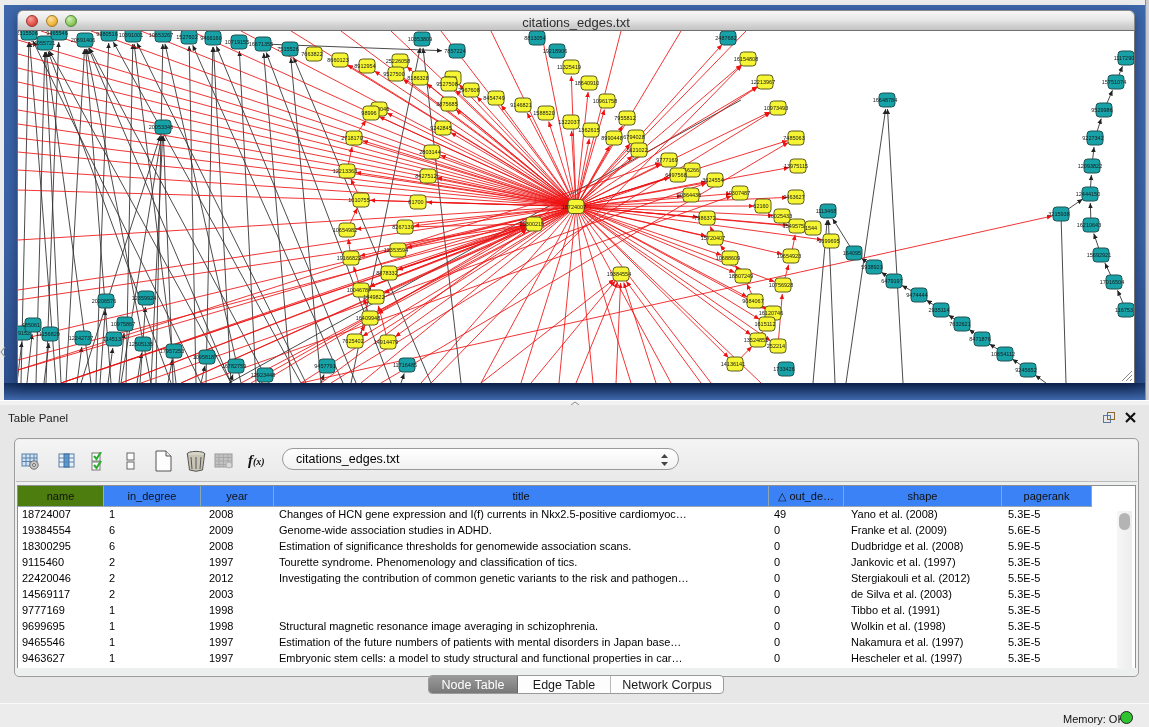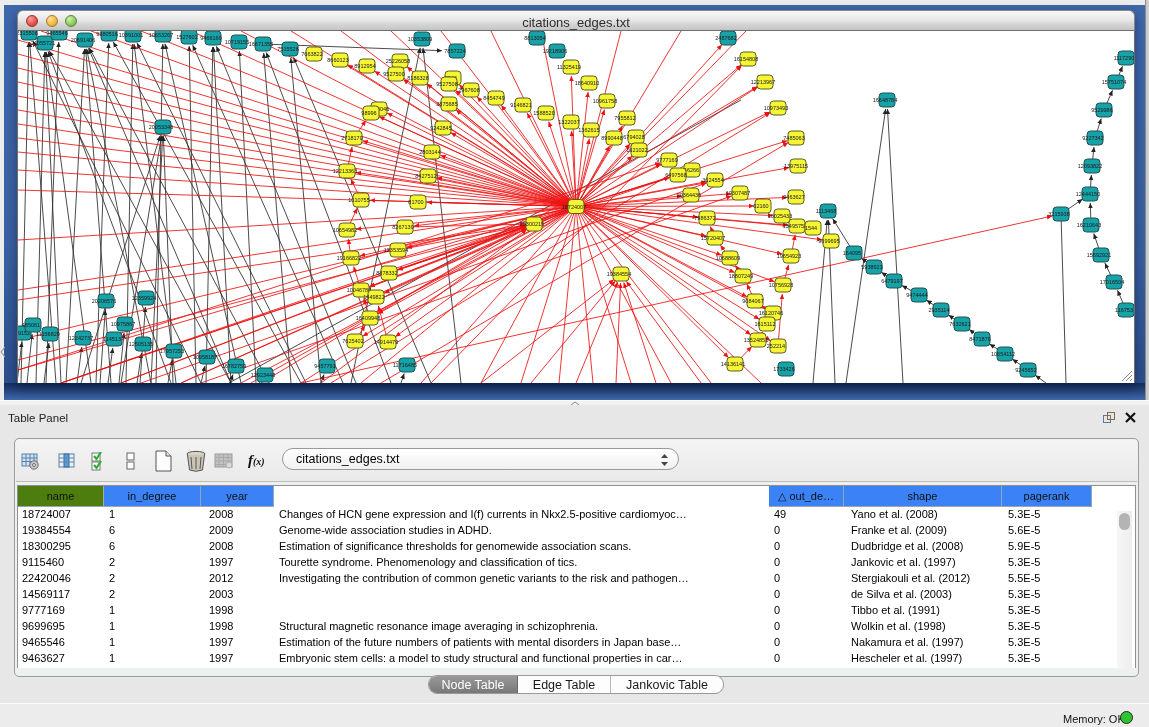--- a/index.html
+++ b/index.html
@@ -30,21 +30,21 @@
   background:linear-gradient(180deg,#f4f4f4,#e9e9e9); border-radius:4px 4px 0 0; border-bottom:1px solid #bcbcbc; }
 #tableview { position:absolute; left:2px; top:46px; width:1119px; height:183px; background:#fff;
   border:1px solid #8f8f8f; border-bottom:none; }
 .hcell { position:absolute; top:0; height:21px; background:#3b82f6; border-right:1px solid #8fa8b4;
   font-size:11px; color:#111; text-align:center; line-height:21px; border-bottom:1px solid #98a8ae; }
 .trow { position:absolute; left:0; width:1119px; height:16px; font-size:11px; color:#000; }
 .trow span { position:absolute; top:1px; white-space:nowrap; }
 #vscroll { position:absolute; right:3px; top:25px; width:15px; height:158px; background:linear-gradient(90deg,#f6f6f6,#ededed); }
 #vthumb { position:absolute; left:2px; top:2px; width:11px; height:17px; background:#b4b4b4; border-radius:6px; }
 #tabs { position:absolute; left:428px; top:243px; height:19px; display:flex; border:1px solid #9a9a9a;
-  border-radius:9px; overflow:hidden; background:#fdfdfd; }
+  border-radius:4px; overflow:hidden; background:#fdfdfd; }
 .tab { font-size:12.5px; padding-top:2px; text-align:center; color:#1a1a1a; border-right:1px solid #b8b8b8; }
 .tab.sel { background:linear-gradient(180deg,#9a9a9a,#787878); color:#fff; border-right:1px solid #6a6a6a; }
 #status { position:absolute; left:0; top:703px; width:1149px; height:24px; background:#ececec; border-top:1px solid #fafafa; }
 </style></head>
 <body>
 <div id="root">
   <div id="bluepanel"></div>
   <div id="botband"></div>
   <div id="rightstrip"></div>
   <div id="macwin">
@@ -630,20 +630,21 @@
           <svg width="9" height="14" style="position:absolute;right:9px;top:4px">
               <path d="M1,5 L4.5,1 L8,5" fill="#444"></path>
               <path d="M1,9 L4.5,13 L8,9" fill="#444"></path>
             </svg>
         </div>
       </div>
       <div id="tableview">
         <div class="hcell" style="left:0px;width:86px;background:#4d7c0f;border-right:1px solid #a8a8a8">name</div>
         <div class="hcell" style="left:86px;width:97px;">in_degree</div>
         <div class="hcell" style="left:183px;width:73px;">year</div>
+        <div class="hcell" style="left:256px;width:495px;">title</div>
         <div class="hcell" style="left:751px;width:75px;">△ out_de…</div>
         <div class="hcell" style="left:826px;width:158px;">shape</div>
         <div class="hcell" style="left:984px;width:90px;">pagerank</div>
         <div id="rowwrap" style="position:absolute;left:-17px;top:-487px;">
 <div class="trow" style="top:508px">
 <span style="left:21px">18724007</span>
               <span style="left:108px">1</span>
               <span style="left:208px">2008</span>
               <span style="left:278px">Changes of HCN gene expression and I(f) currents in Nkx2.5-positive cardiomyoc…</span>
               <span style="left:773px">49</span>
@@ -732,19 +733,19 @@
 
         </div>
         <div id="vscroll">
             <div id="vthumb"></div>
           </div>
       </div>
     </div>
     <div id="tabs">
       <div class="tab sel" style="width:89px">Node Table</div>
         <div class="tab" style="width:93px">Edge Table</div>
-        <div class="tab" style="width:112px;border-right:none">Jankovic Table</div>
+        <div class="tab" style="width:112px;border-right:none">Network Corpus</div>
     </div>
   </div>
   <div id="status">
     <div style="position:absolute;left:1063px;top:9px;font-size:11px;color:#111;">Memory: OK</div>
     <div style="position:absolute;left:1120px;top:7px;width:13px;height:13px;border-radius:50%;background:#2fc32f;border:1px solid #222;"></div>
   </div>
 </div>
 </body></html>

